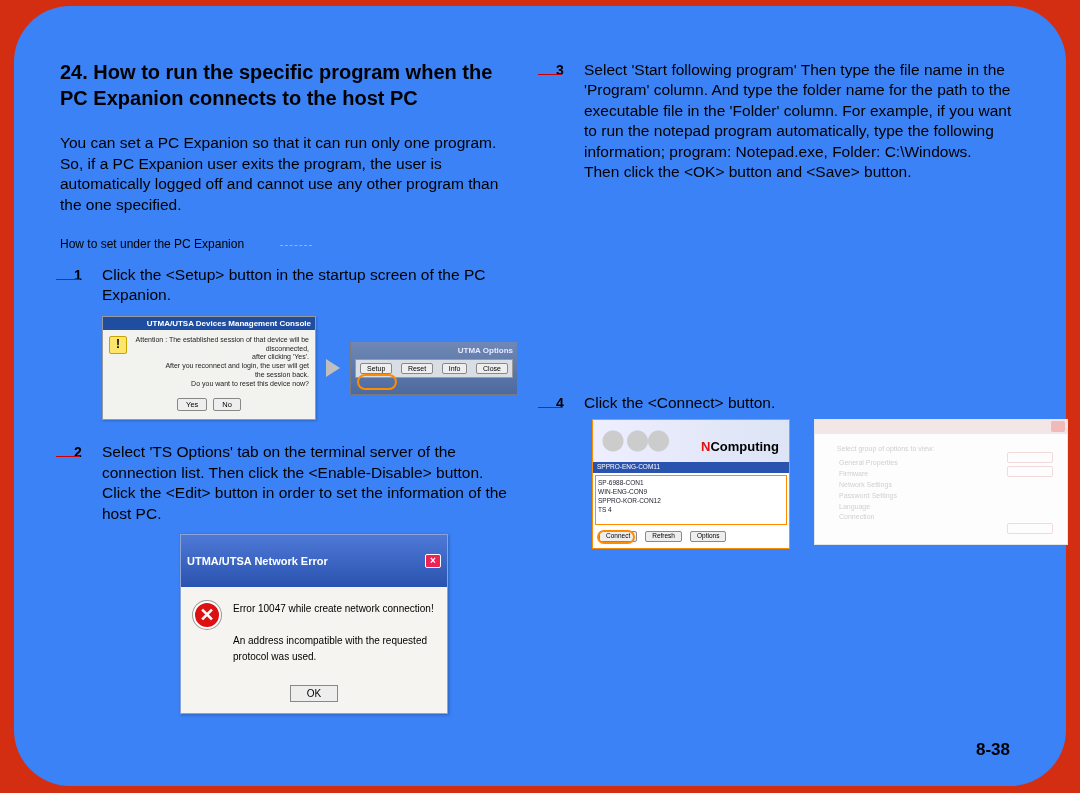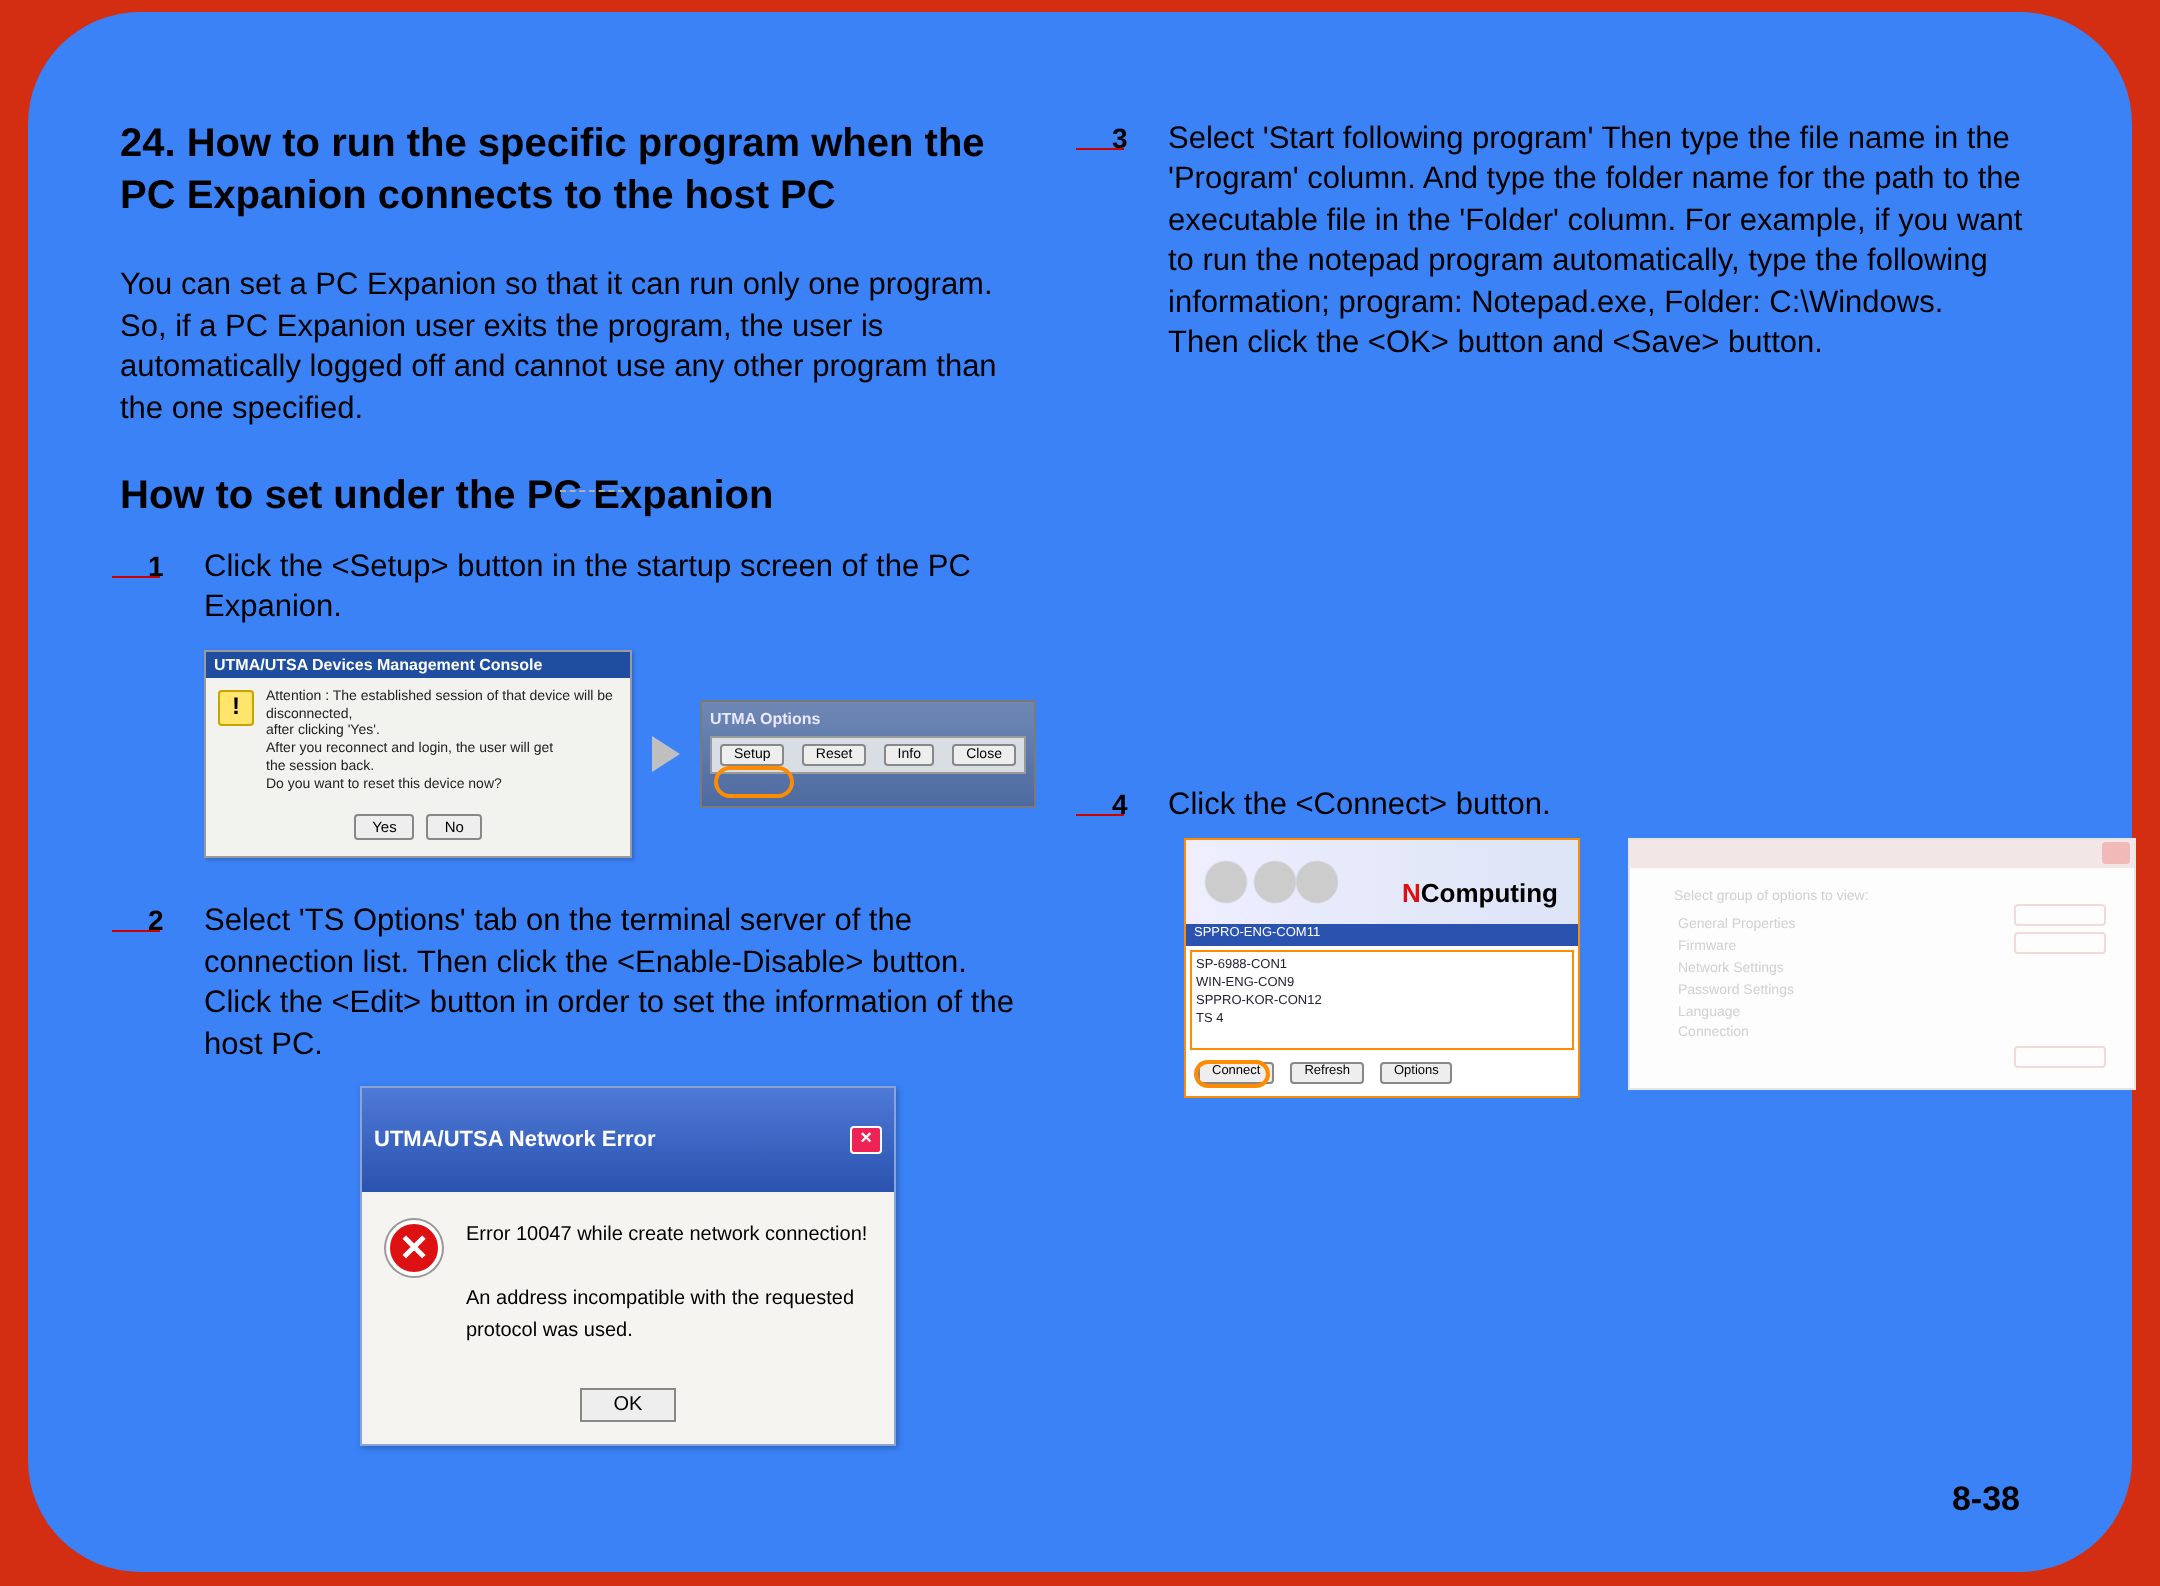--- a/index.html
+++ b/index.html
@@ -26,22 +26,22 @@
     font-weight: 700;
     line-height: 1.28;
     margin-bottom: 22px;
   }
   .intro {
     font-size: 15.5px;
     line-height: 1.32;
     margin-bottom: 22px;
   }
   .subhead {
-    font-size: 20px;
-    font-weight: 700;
+    font-size: 12px;
+    font-weight: 400;
     margin-bottom: 14px;
     position: relative;
   }
   .subhead .dashline {
     position: absolute;
     right: 206px;
     top: 8px;
     width: 32px;
     height: 0;
     border-top: 1px dashed #b0b0b0;
@@ -70,20 +70,21 @@
     padding-top: 0;
     margin-left: 14px;
   }
   .step .body { flex: 1; }
 
   
 
   .shot-row {
     display: flex; align-items: center; gap: 10px;
     margin: 6px 0 22px 42px;
+    text-align: right;
   }
   .grey-arrow {
     width: 0; height: 0;
     border-top: 9px solid transparent;
     border-bottom: 9px solid transparent;
     border-left: 14px solid #bfbfbf;
   }
 
   
   .dlg1 {

